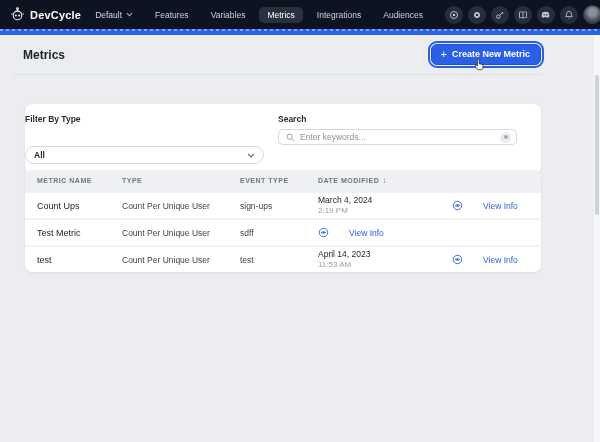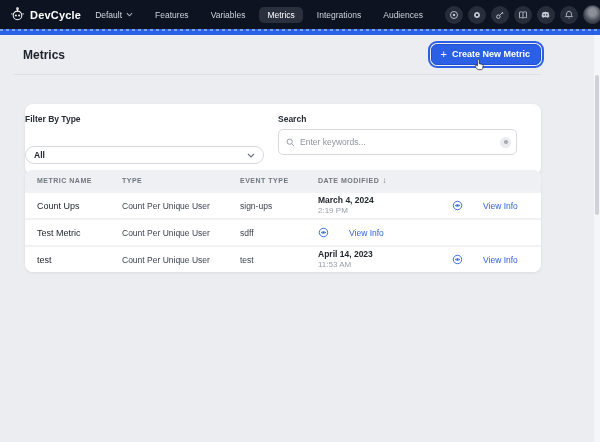--- a/index.html
+++ b/index.html
@@ -65,21 +65,21 @@
   }
   .field { width:239px; display:flex; flex-direction:column; }
   .field-label { font-size:8.5px; font-weight:700; color:#262b34; margin-bottom:5px; }
   .select {
     height:18px; border:1px solid #d6dae0; border-radius:9px; background:#fff;
     display:flex; align-items:center; justify-content:space-between;
     padding:0 8px; cursor:pointer;margin-top:17px;
   }
   .select-value { font-size:8.5px; font-weight:600; color:#21262f; }
   .search-box {
-    height:26px; border:1px solid #d6dae0; border-radius:5px; background:#fff;
+    height:16px; border:1px solid #d6dae0; border-radius:5px; background:#fff;
     display:flex; align-items:center; gap:5px; padding:0 5px 0 7px;
   }
   .search-box input {
     flex:1; border:none; outline:none; font-size:8.5px; color:#21262f;
     font-family:inherit; background:transparent;
   }
   .search-box input::placeholder { color:#8d939d; }
   .clear-btn {
     width:11px; height:11px; border-radius:50%; background:#e9ebee; border:none;
     display:grid; place-items:center; cursor:pointer; padding:0;
@@ -97,21 +97,21 @@
     align-items:center; padding-left:12px;
   }
   .t-head {
     background:#eef0f3; height:21px;
     font-size:7px; font-weight:700; letter-spacing:.5px; color:#70767f;
   }
   .t-head .sort { font-size:8px; margin-left:3px; color:#70767f; }
   .t-row { background:#fff; height:27px; border-top:2px solid #f0f2f4; }
   .cell-name { font-size:9px; color:#23272f; }
   .cell-type, .cell-event { font-size:8.5px; color:#3c434e; }
-  .cell-date .d1 { font-size:8.5px; font-weight:700; color:#23272f; line-height:1.25; }
+  .cell-date .d1 { font-size:8.5px; font-weight:400; color:#23272f; line-height:1.25; }
   .cell-date .d2 { font-size:8px; color:#99a0aa; line-height:1.25; }
   .view-info {
     display:inline-flex; align-items:center; gap:20px; background:none; border:none;
     color:#2f63dc; font-size:8.5px; font-family:inherit; cursor:pointer; padding:0;
   }
 
   
   .scrollbar-track {
     position:absolute; right:0; top:35px; bottom:0; width:6px; background:#f5f6f8;
   }

